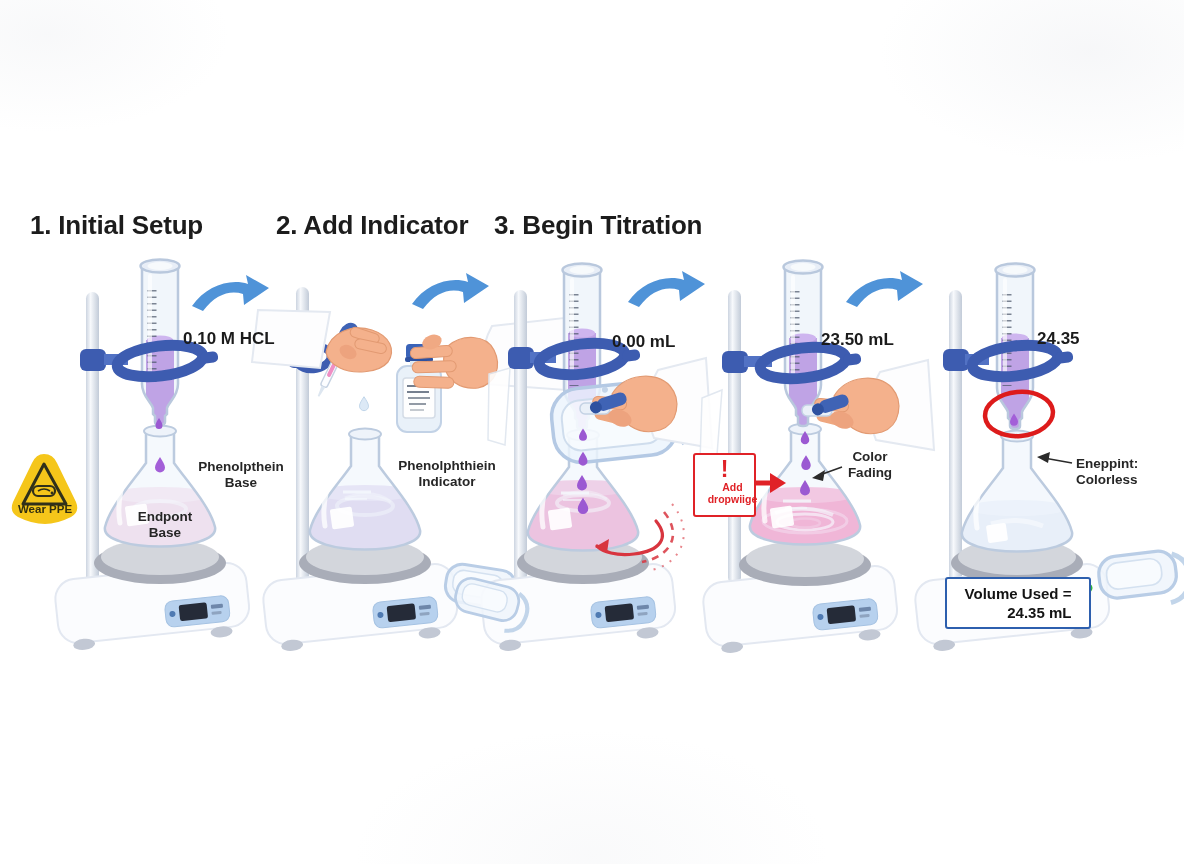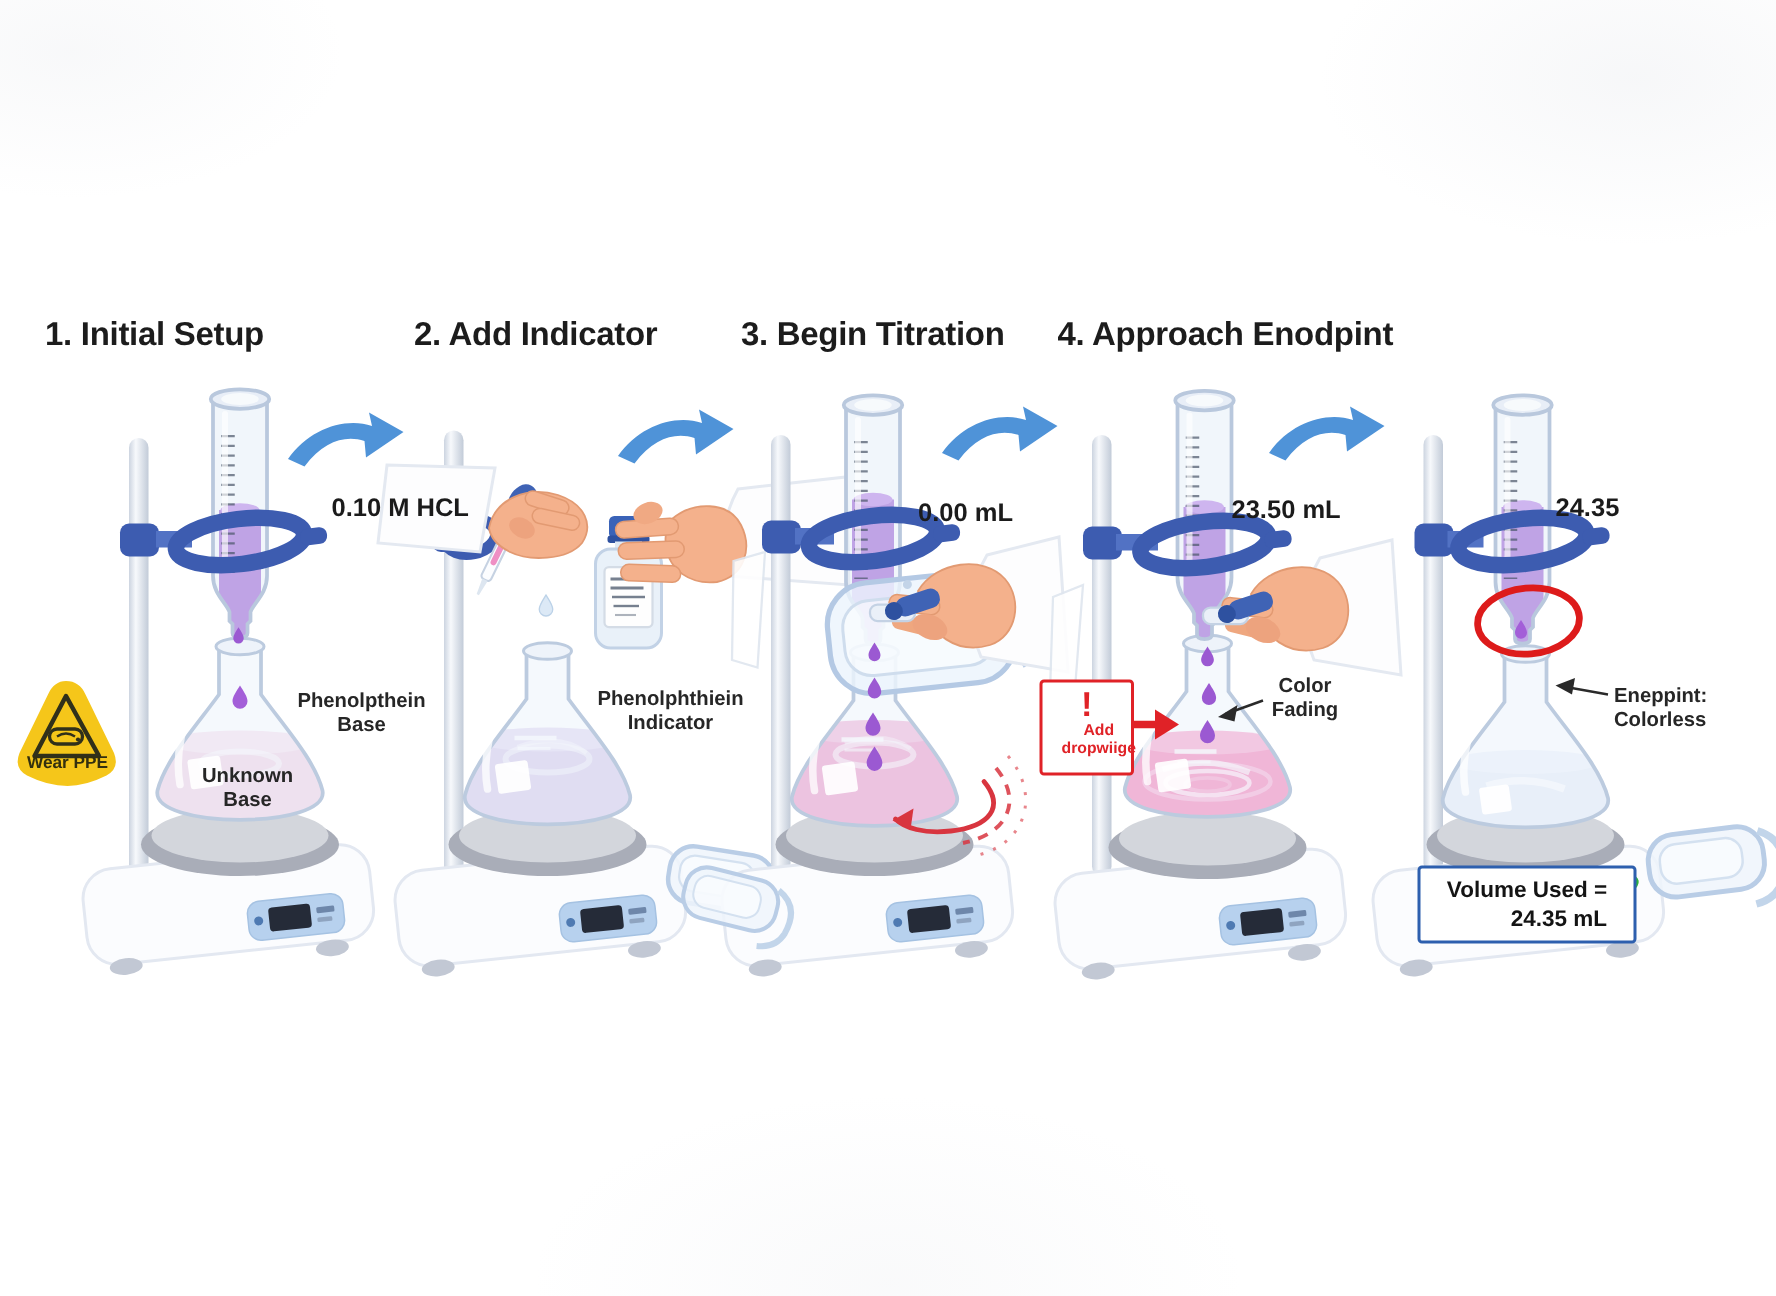--- a/index.html
+++ b/index.html
@@ -7,21 +7,21 @@
     position:relative;width:1184px;height:864px;overflow:hidden;
     font-family:"Liberation Sans",sans-serif;
     background:
       radial-gradient(ellipse 300px 160px at 92% 6%, rgba(208,212,220,.18), transparent 70%),
       radial-gradient(ellipse 260px 140px at 4% 4%, rgba(208,212,220,.15), transparent 70%),
       radial-gradient(ellipse 340px 180px at 50% 99%, rgba(208,212,220,.12), transparent 70%),
       #ffffff;
   }
   .abs{position:absolute;}
   .pre{white-space:pre-line;}
-  .step-title{font-size:22px;font-weight:700;color:#1c1c1c;letter-spacing:-0.2px;white-space:nowrap;}
+  .step-title{font-size:26px;font-weight:700;color:#1c1c1c;letter-spacing:-0.2px;white-space:nowrap;}
   .reading{font-size:17px;font-weight:600;color:#1b1b1b;white-space:nowrap;}
   .note{font-size:13.5px;font-weight:600;color:#262626;line-height:1.22;text-align:center;}
   .note-left{text-align:left;}
   .warning-box{
     width:59px;height:60px;border:2.5px solid #e02227;border-radius:3px;background:#fff;
     display:flex;flex-direction:column;align-items:center;justify-content:flex-start;
   }
   .warning-excl{font-size:23px;font-weight:800;color:#e02227;line-height:1.05;margin-top:2px;}
   .warning-text{font-size:10.5px;font-weight:700;color:#e02227;line-height:1.15;text-align:center;margin-left:16px;}
   .result-box{
@@ -392,30 +392,29 @@
   </g>
 
   <g transform="translate(1050,582)">
     <polyline points="6,24 16,37 38,6" fill="none" stroke="#2fb33c" stroke-width="9" stroke-linecap="round" stroke-linejoin="round"></polyline>
   </g>
 </svg>
 
 <div class="abs step-title" style="left:30px;top:210px;">1. Initial Setup</div>
 <div class="abs step-title" style="left:276px;top:210px;">2. Add Indicator</div>
 <div class="abs step-title" style="left:494px;top:210px;">3. Begin Titration</div>
-<div class="abs step-title" style="left:705px;top:210px;">4. Approach Enodpint</div>
-
-<div class="abs reading" style="left:183px;top:329px;margin-left:38px;">0.10 M HCL</div>
+
+<div class="abs reading" style="left:183px;top:329px;">0.10 M HCL</div>
 <div class="abs reading" style="left:612px;top:332px;">0.00 mL</div>
 <div class="abs reading" style="left:821px;top:330px;">23.50 mL</div>
 <div class="abs reading" style="left:1037px;top:329px;">24.35</div>
 
 <div class="abs note pre" style="left:193px;top:459px;width:96px;">Phenolpthein
 Base</div>
-<div class="abs note pre" style="left:117px;top:509px;width:96px;">Unknown
+<div class="abs note pre" style="left:117px;top:509px;width:96px;">Endpont
 Base</div>
 <div class="abs note pre" style="left:398px;top:458px;width:98px;">Phenolphthiein
 Indicator</div>
 <div class="abs note pre" style="left:838px;top:449px;width:64px;">Color
 Fading</div>
 <div class="abs note pre note-left" style="left:1076px;top:456px;">Eneppint:
 Colorless</div>
 
 <div class="abs warning-box" style="left:693px;top:453px;">
   <span class="warning-excl">!</span>

